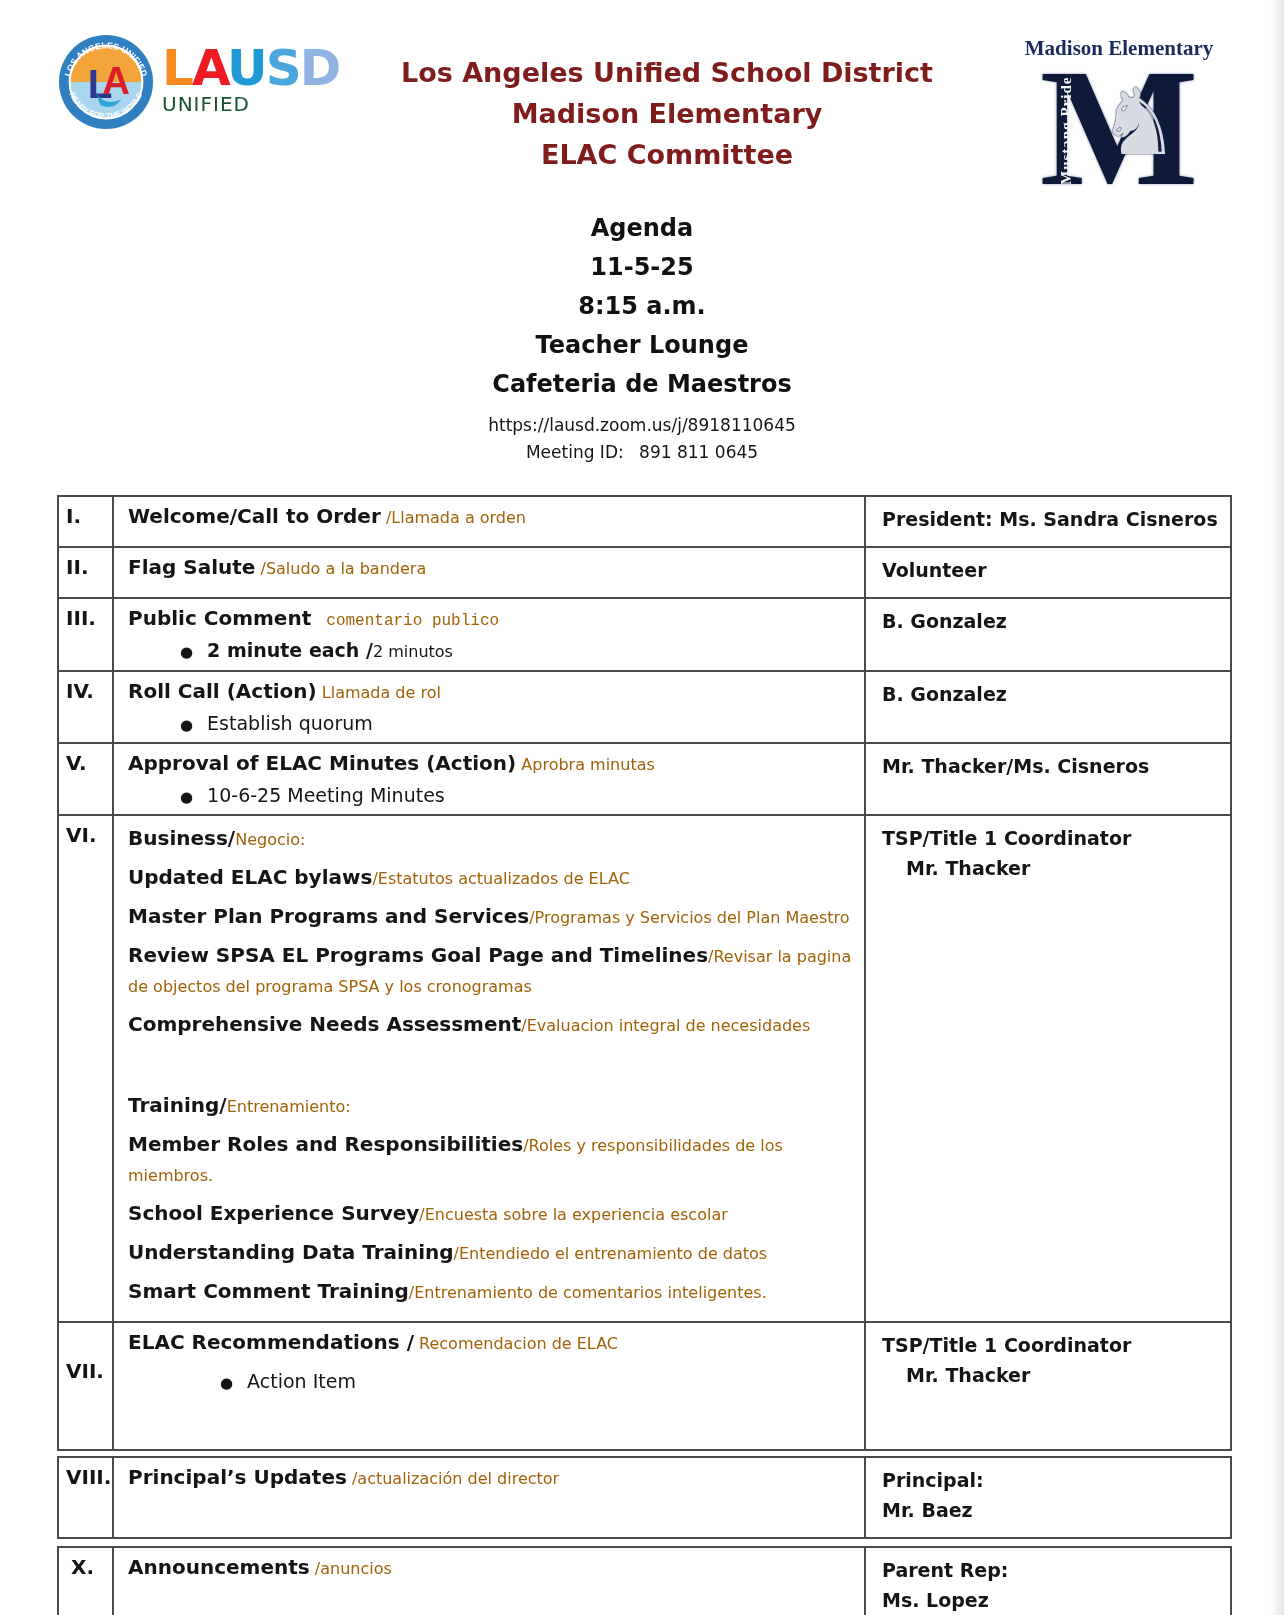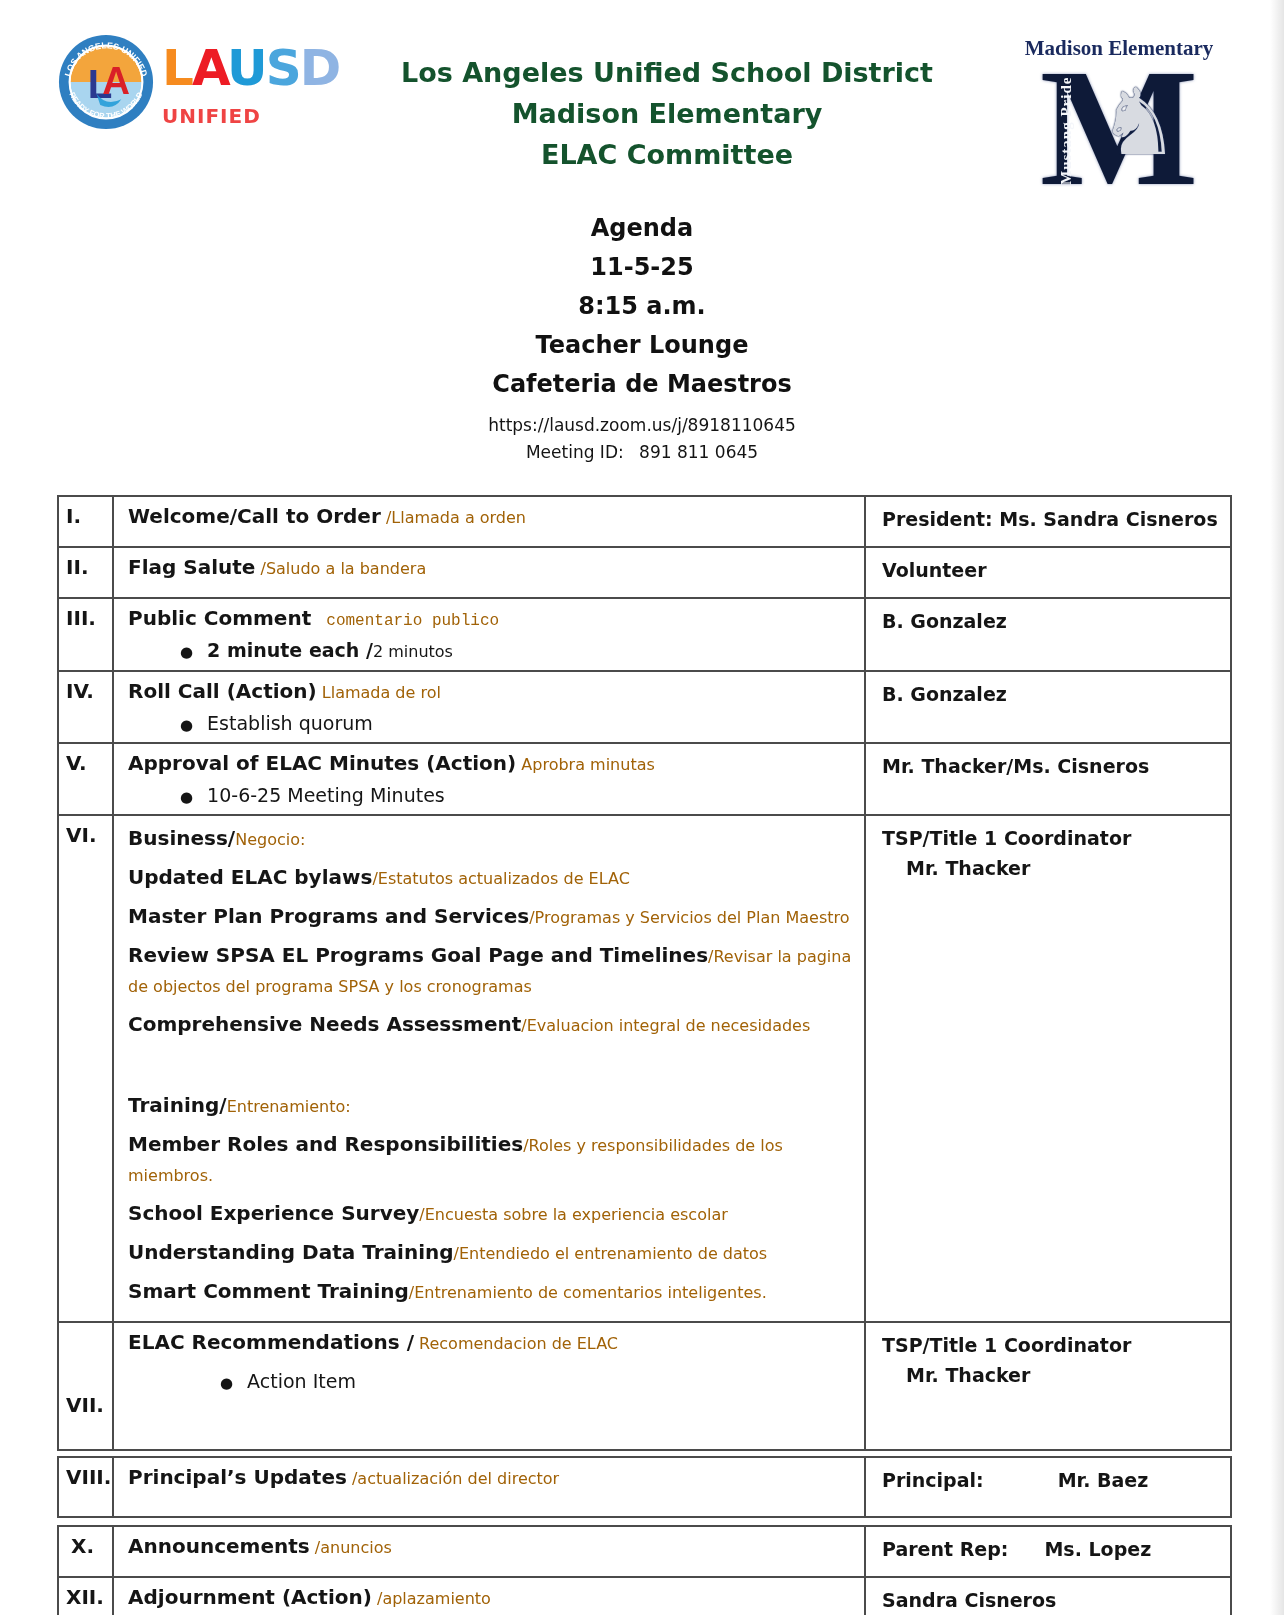--- a/index.html
+++ b/index.html
@@ -12,24 +12,24 @@
   .scan-edge { position:absolute; right:0; top:0; width:14px; height:100%;
     background:linear-gradient(90deg, rgba(0,0,0,0), rgba(0,0,0,0.10)); pointer-events:none; }
 
   
   .header { display:flex; align-items:flex-start; padding:34px 40px 0 58px; }
   .lausd-logo { display:flex; align-items:flex-start; width:282px; flex:0 0 auto; }
   .seal { width:96px; height:96px; flex:0 0 auto; }
   .wordmark { margin:10px 0 0 8px; }
   .wordmark-letters { font-size:50px; font-weight:800; line-height:48px; letter-spacing:-2px; }
   .wl-l{color:#f68b1f;} .wl-a{color:#ed1c24;} .wl-u{color:#1f9ad7;} .wl-s{color:#4ba6dd;} .wl-d{color:#8fb4e3;}
-  .wordmark-unified { font-size:20px; font-weight:700; color:#ef4444; letter-spacing:1px; margin-top:12px; }
+  .wordmark-unified { font-size:20px; font-weight:400; color:#14532d; letter-spacing:1px; margin-top:0px; }
 
   .title-block { flex:1 1 auto; text-align:center; margin-top:18px; }
-  .title-line { font-size:27px; font-weight:700; line-height:41px; color:#14532d; }
+  .title-line { font-size:27px; font-weight:700; line-height:41px; color:#7f1d1d; }
 
   .madison-logo { width:250px; flex:0 0 auto; text-align:center; margin-top:2px; }
   .madison-title { font-family:"Liberation Serif","DejaVu Serif",serif; font-weight:700;
     font-size:21px; color:#1a2a5e; }
   .m-wrap { position:relative; width:190px; height:138px; margin:0 auto; }
   .m-letter { font-family:"Liberation Serif","DejaVu Serif",serif; font-weight:700;
     font-size:168px; line-height:132px; color:#0e1a38; text-align:center;
     text-shadow:0 0 3px rgba(40,60,120,.55); }
   .m-vertical { position:absolute; left:34px; top:10px; height:120px;
     writing-mode:vertical-rl; transform:rotate(180deg);
@@ -53,21 +53,21 @@
     padding:7px 0 0 7px; }
   .cell-main { border-right:2px solid #4b4b4b; padding:7px 10px 6px 14px; }
   .cell-right { padding:7px 8px 12px 16px; font-weight:700; font-size:19px; line-height:30px; }
   .en { font-weight:700; font-size:20px; }
   .es { font-weight:500; font-size:16px; color:#a16207; }
   .bullet-line { display:flex; align-items:baseline; margin:9px 0 2px 52px; }
   .dot { font-size:15px; margin-right:14px; }
   .bullet-en { font-weight:600; font-size:19px; }
   .bullet-es { font-weight:500; font-size:16px; }
   .right-line2 { margin-left:24px; }
-  .right-split { display:flex; }
+  .right-split { display:flex;flex-direction:column; }
   .gap-wide { width:74px; } .gap-mid { width:36px; }
 
   .biz-line { margin-bottom:7px; line-height:30px; }
   .biz-spacer { height:42px; }
 
   .box-gap4 { height:5px; } .box-gap6 { height:7px; }
 </style>
 </head>
 <body>
 
@@ -239,21 +239,21 @@
             <span class="en">Smart Comment Training</span><span class="es">/Entrenamiento de comentarios inteligentes.</span>
           </div>
         </div>
         <div class="cell-right">
           <div>TSP/Title 1 Coordinator</div>
           <div class="right-line2">Mr. Thacker</div>
         </div>
       </div>
 
       <div class="row" style="min-height:126px;">
-        <div class="cell-num" style="padding-top:70px;">VII.</div>
+        <div class="cell-num" style="padding-top:36px;">VII.</div>
         <div class="cell-main">
           <div>
             <span class="en">ELAC Recommendations /</span>
             <span class="es">Recomendacion de ELAC</span>
           </div>
           <div class="bullet-line" style="margin-top:16px; margin-left:92px;">
             <span class="dot">●</span>
             <span class="bullet-en" style="font-weight:500;">Action Item</span>
           </div>
         </div>

